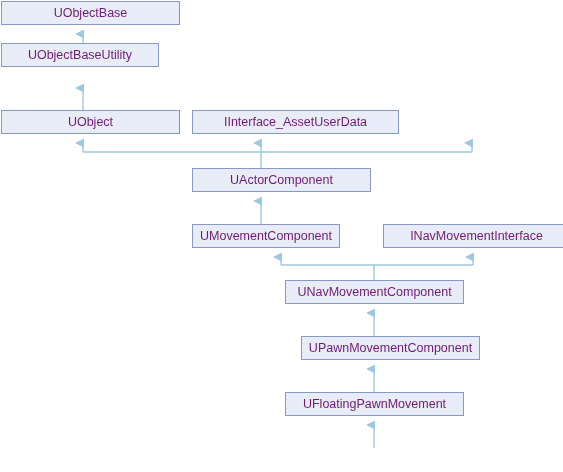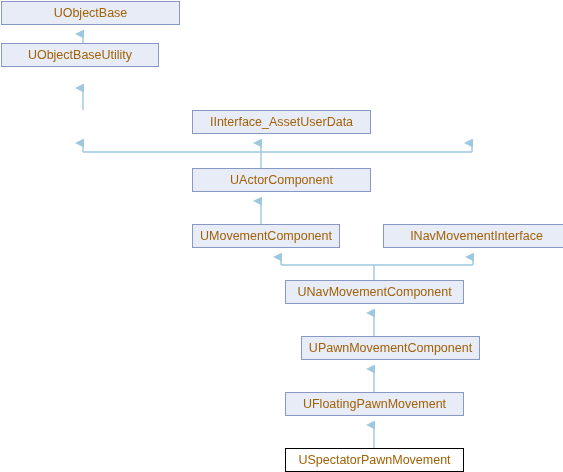--- a/index.html
+++ b/index.html
@@ -25,21 +25,21 @@
     height: 472px;
     pointer-events: none;
   }
   .node {
     position: absolute;
     box-sizing: border-box;
     height: 24px;
     line-height: 22px;
     text-align: center;
     font-size: 12.5px;
-    color: #a16207;
+    color: #701a75;
     white-space: nowrap;
     overflow: hidden;
   }
   .node.ancestor {
     background: #e8ecf7;
     border: 1px solid #8798c4;
   }
   .node.focus {
     background: #ffffff;
     border: 1px solid #000000;
@@ -96,22 +96,25 @@
   </svg>
 
   <div class="node ancestor" style="left:1px; top:1px; width:179px;">
     <span class="node-label">UObjectBase</span>
   </div>
 
   <div class="node ancestor" style="left:1px; top:43px; width:158px;">
     <span class="node-label">UObjectBaseUtility</span>
   </div>
 
+  <div class="node ancestor" style="left:1px; top:110px; width:179px;">
+    <span class="node-label">UObject</span>
+  </div>
 
-  <div class="node ancestor" style="left:192px; top:110px; width:179px;">
+  <div class="node ancestor" style="left:192px; top:110px; width:207px;">
     <span class="node-label">IInterface_AssetUserData</span>
   </div>
 
 
   <div class="node ancestor" style="left:192px; top:168px; width:179px;">
     <span class="node-label">UActorComponent</span>
   </div>
 
   <div class="node ancestor" style="left:192px; top:224px; width:148px;">
     <span class="node-label">UMovementComponent</span>
@@ -126,17 +129,14 @@
   </div>
 
   <div class="node ancestor" style="left:301px; top:336px; width:179px;">
     <span class="node-label">UPawnMovementComponent</span>
   </div>
 
   <div class="node ancestor" style="left:285px; top:392px; width:179px;">
     <span class="node-label">UFloatingPawnMovement</span>
   </div>
 
-  <div class="node focus" style="left:285px; top:448px; width:179px;">
-    <span class="node-label">USpectatorPawnMovement</span>
-  </div>
 
 </div>
 
 </body></html>

